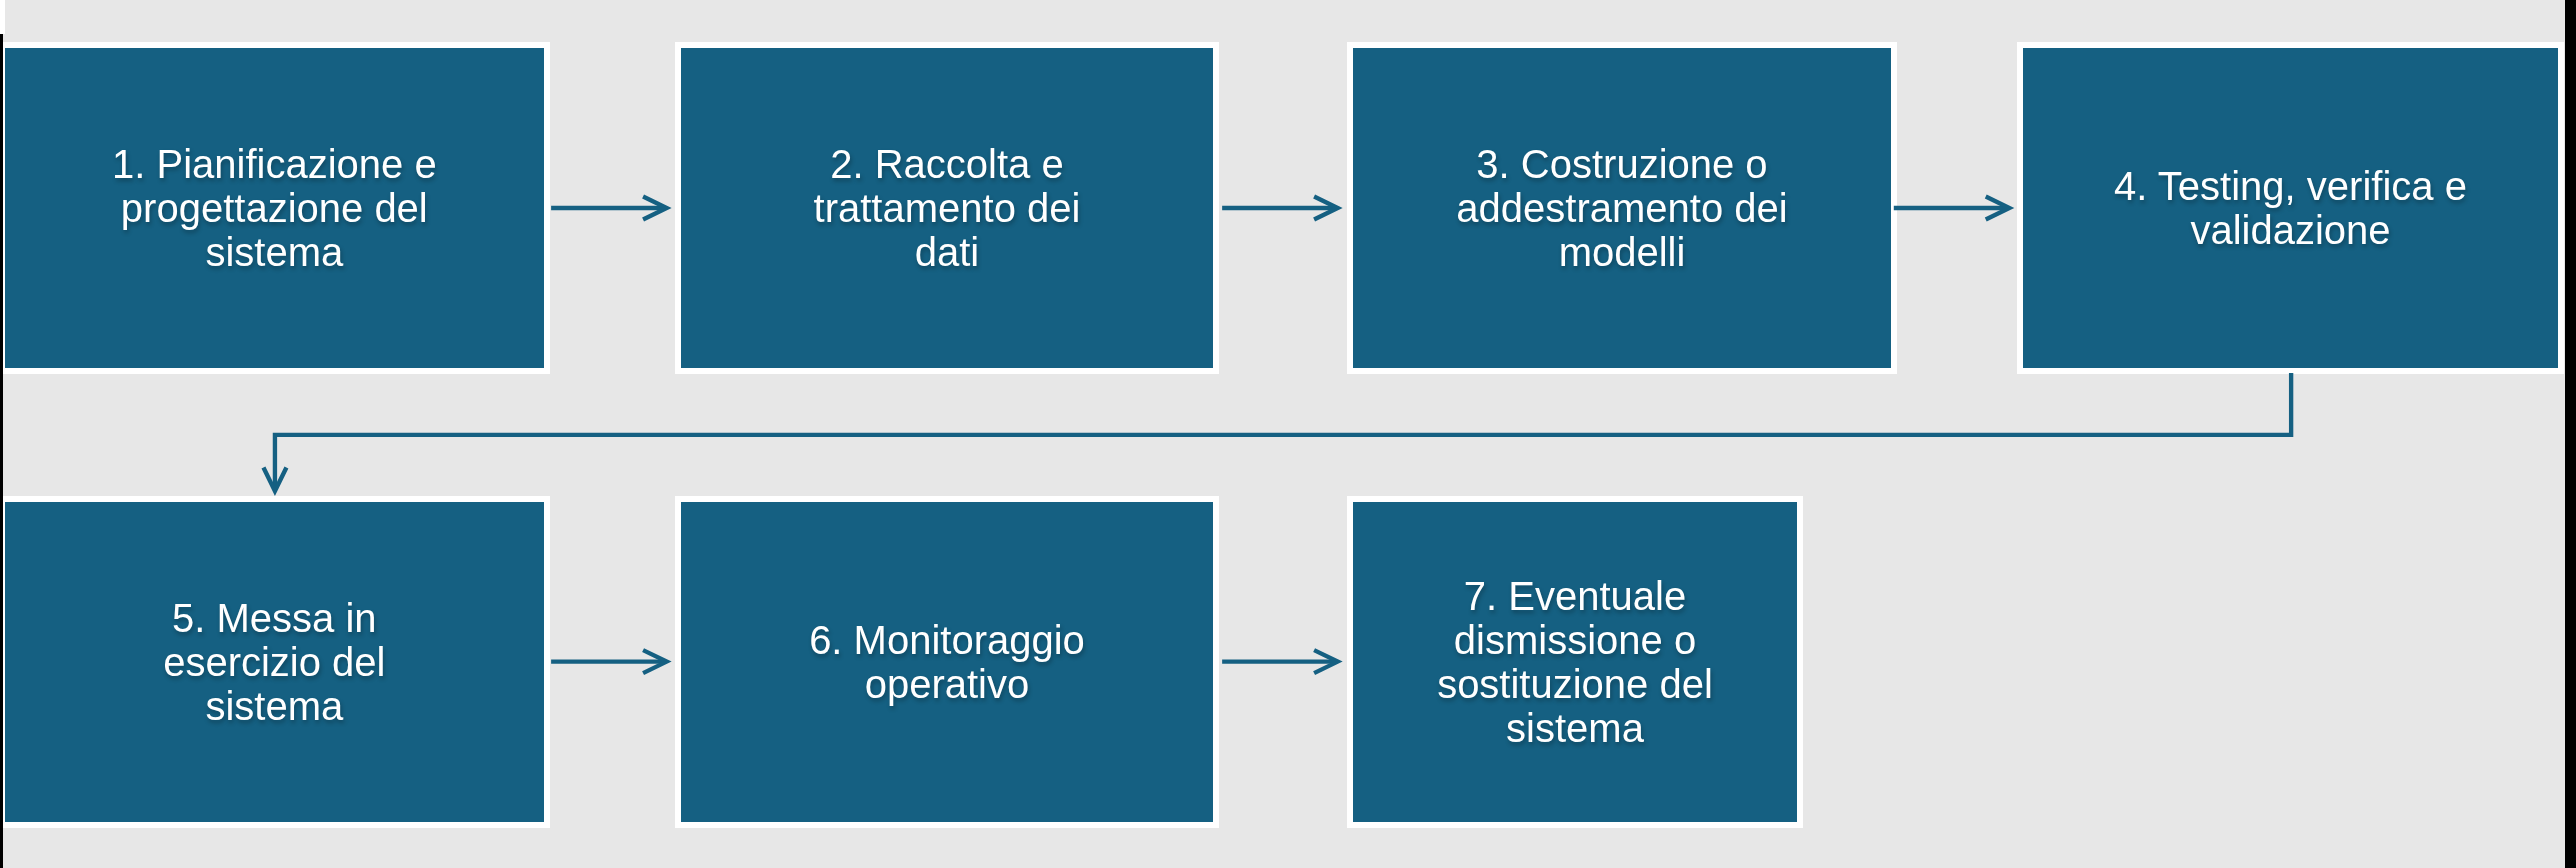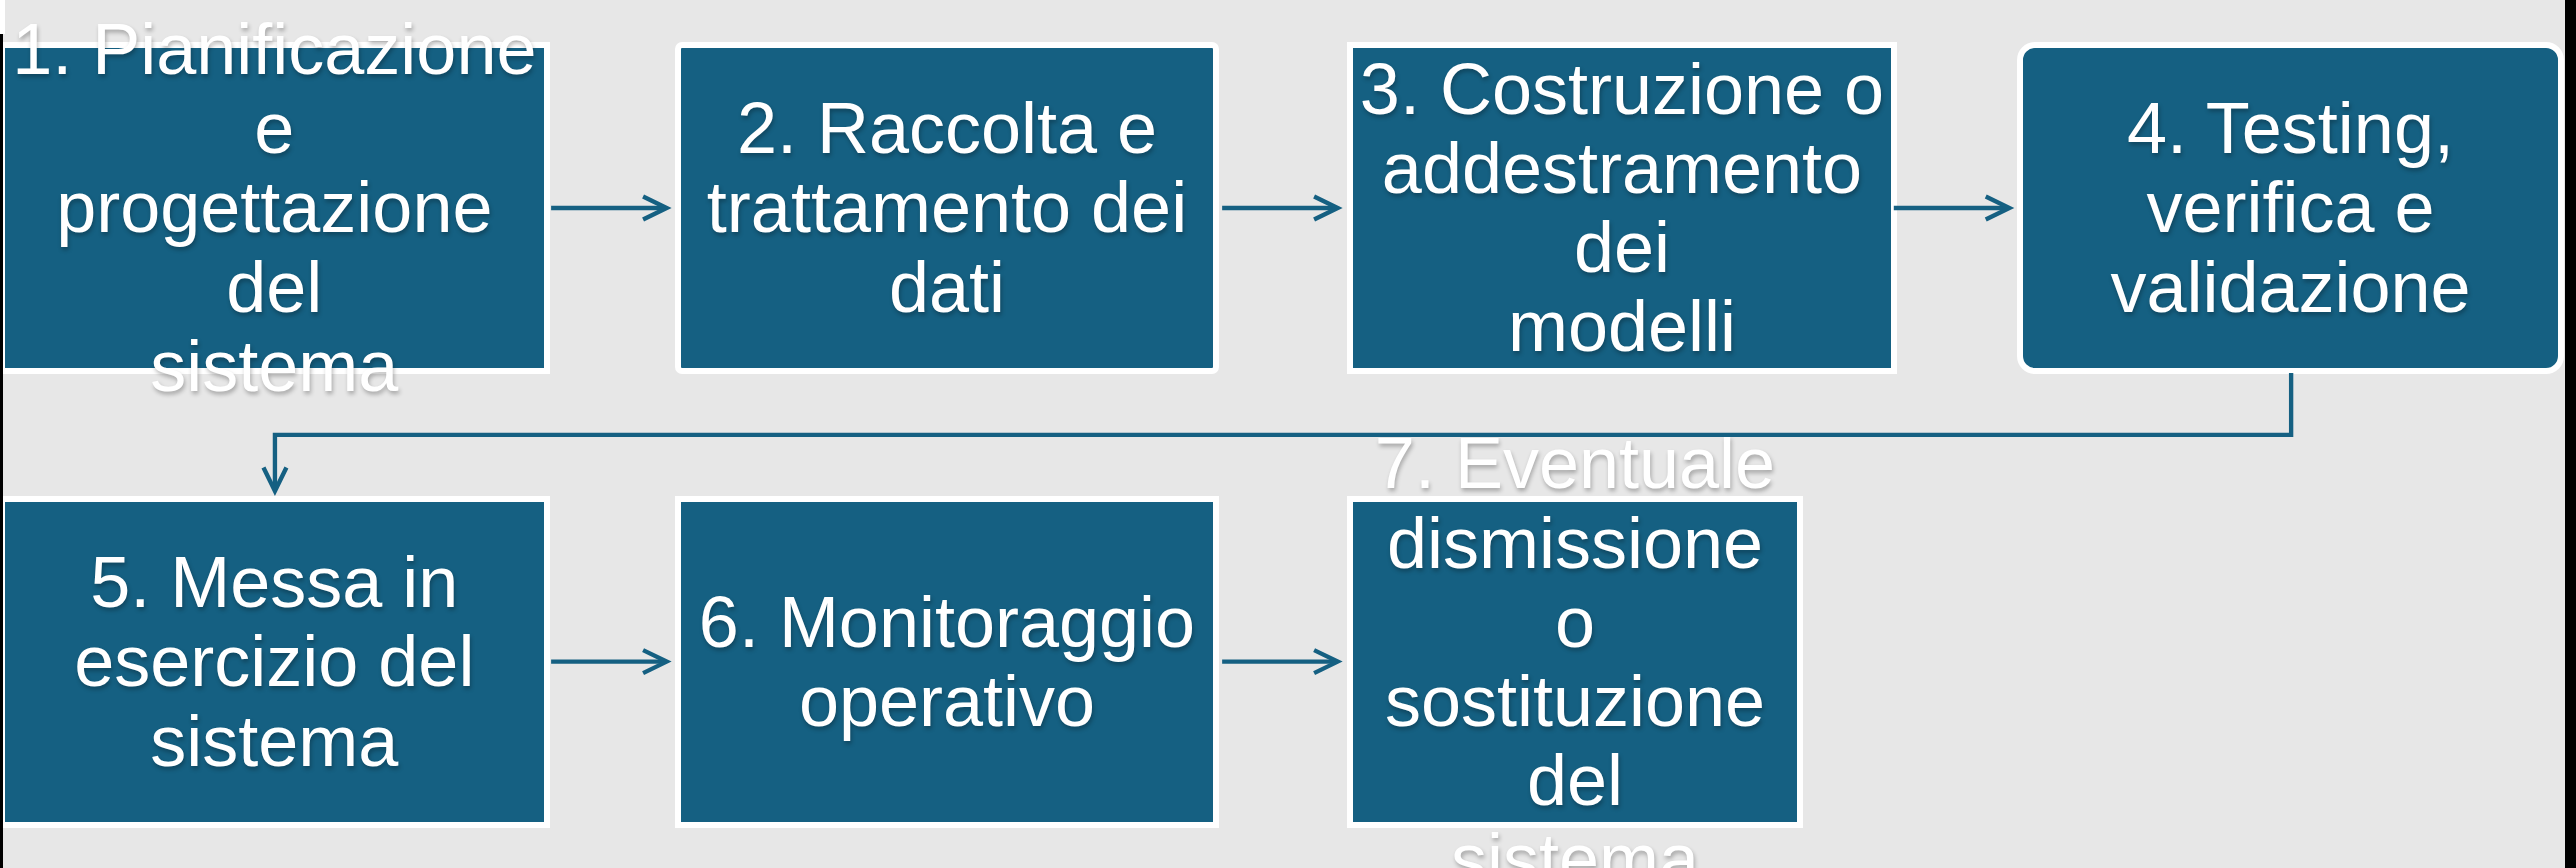--- a/index.html
+++ b/index.html
@@ -24,31 +24,31 @@
     box-sizing:border-box;
     background:var(--box-fill);
     border:6.2px solid var(--box-border);
     display:flex;
     align-items:center;
     justify-content:center;
     text-align:center;
   }
   .box .label{
     color:var(--text);
-    font-size:72px;
+    font-size:40px;
     line-height:1.1;
     white-space:pre-line;
     text-shadow:1.2px 3.1px 4.3px rgba(0,0,0,0.28);
     padding:0 6.2px;
   }
   
   #box-1{left:-1.2px;top:42px;width:551px;height:332px;}
-  #box-2{left:675px;top:42px;width:544px;height:332px;border-radius:7px;}
+  #box-2{left:675px;top:42px;width:544px;height:332px;}
   #box-3{left:1347px;top:42px;width:550px;height:332px;align-items:center;}
-  #box-4{left:2017px;top:42px;width:547px;height:332px;border-radius:18px;}
+  #box-4{left:2017px;top:42px;width:547px;height:332px;}
   
   #box-5{left:-1.2px;top:496px;width:551px;height:332px;}
   #box-6{left:675px;top:496px;width:544px;height:332px;align-items:center;}
   #box-7{left:1347px;top:496px;width:456px;height:332px;}
 
   #arrow-layer{
     position:absolute;left:0;top:0;width:2576px;height:869px;
     pointer-events:none;
   }
   #arrow-layer path{

